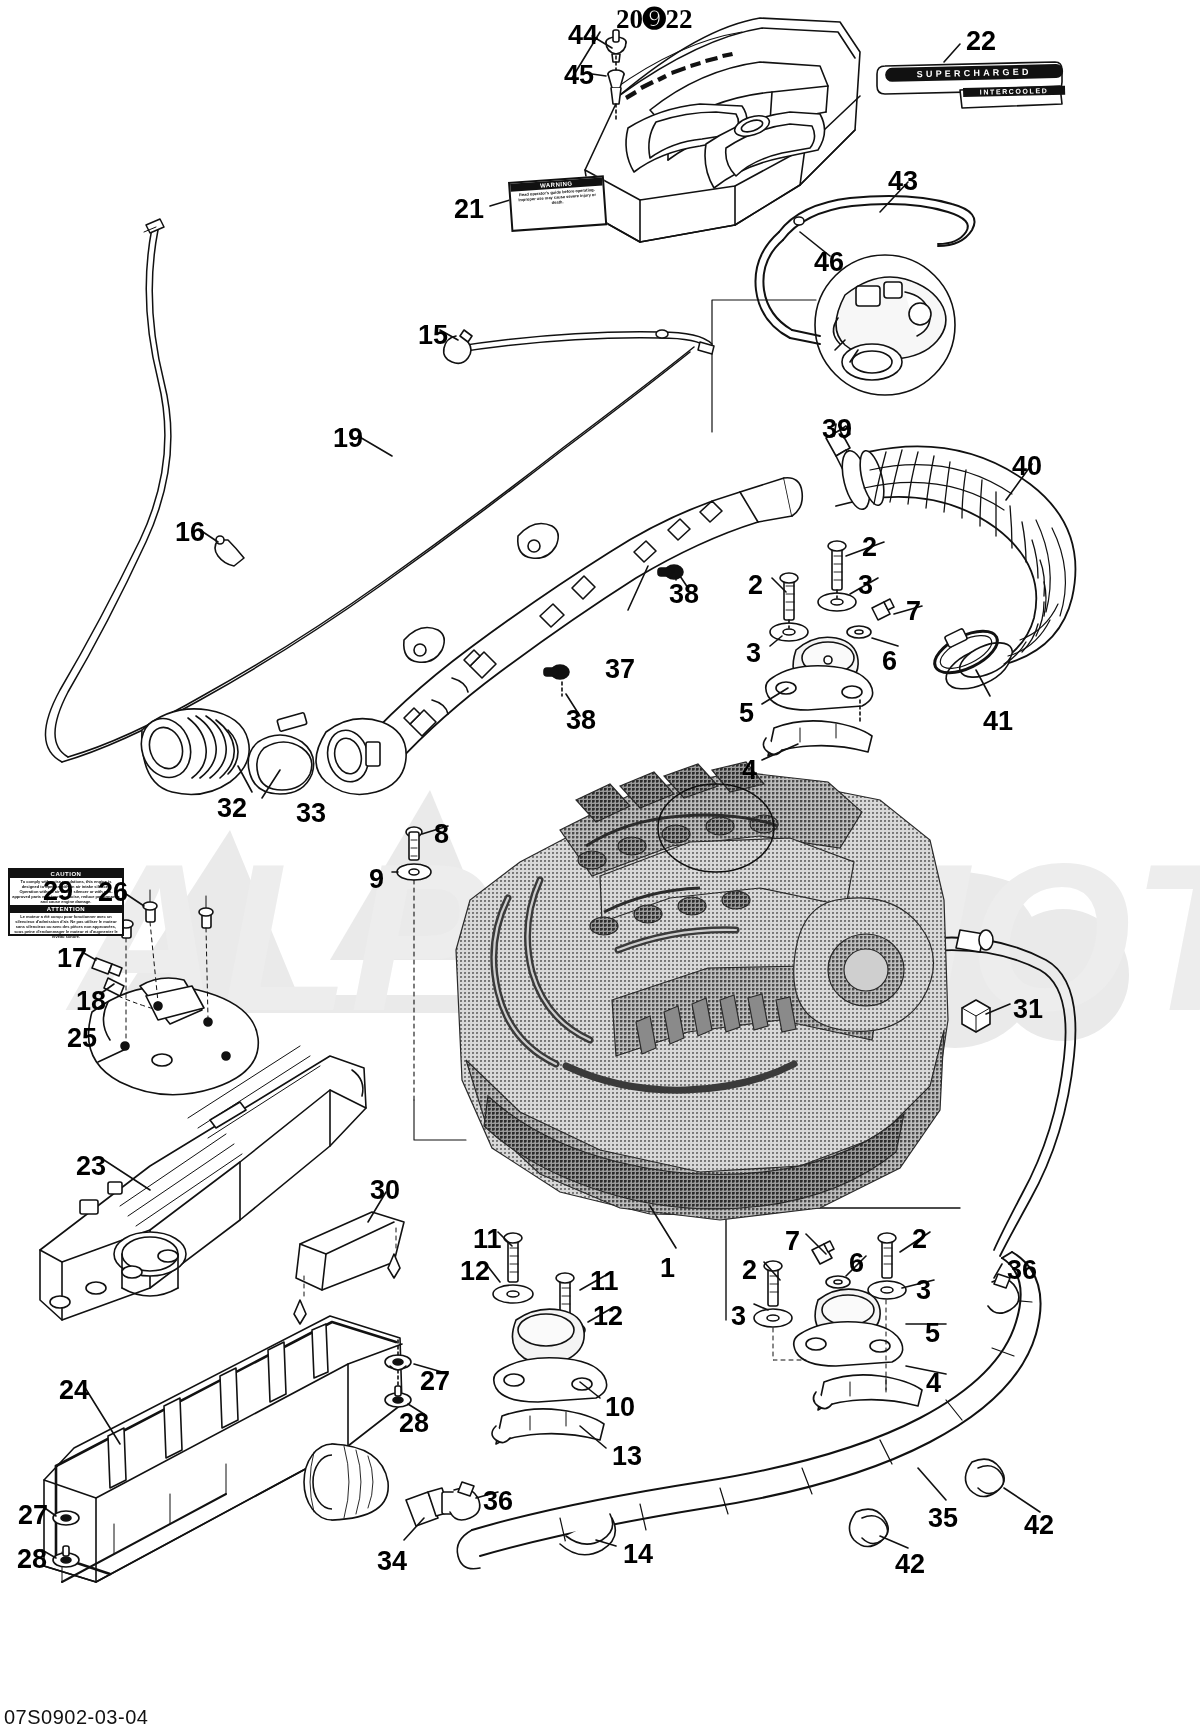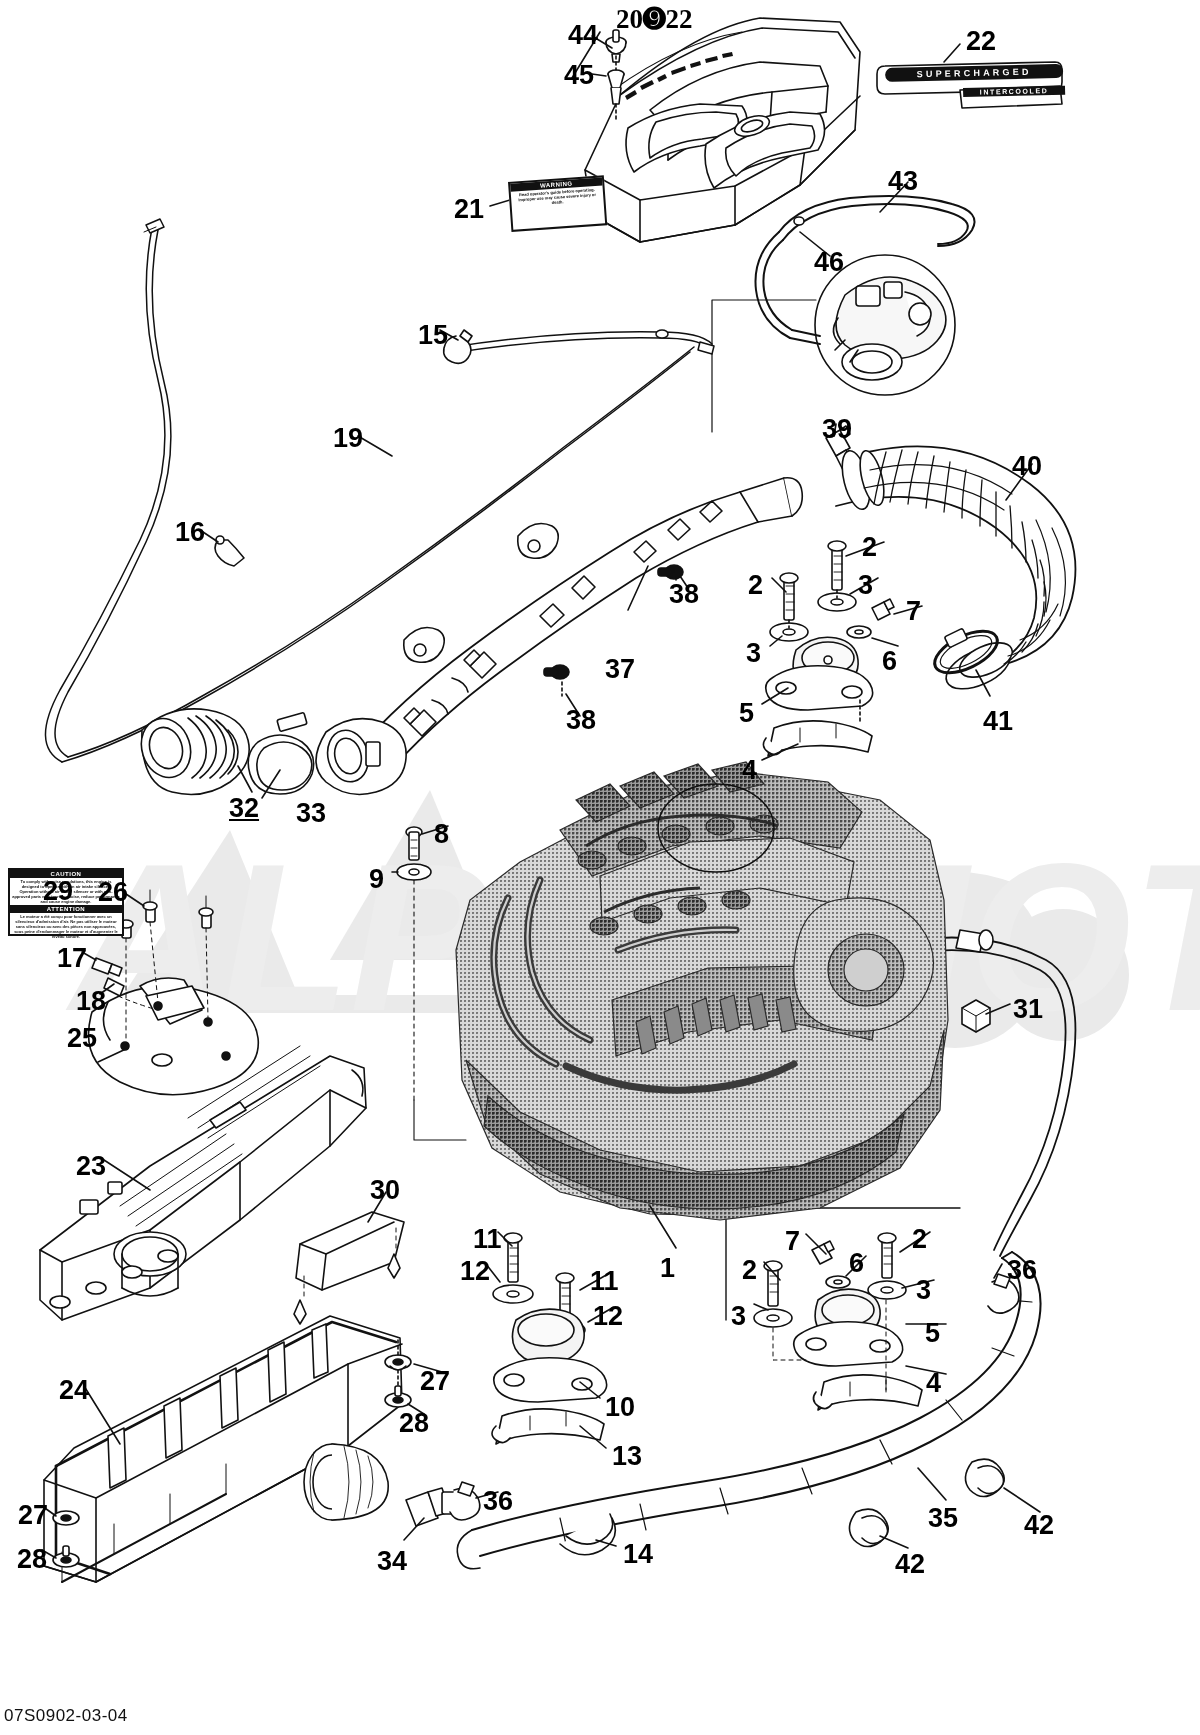--- a/index.html
+++ b/index.html
@@ -3,21 +3,21 @@
 <meta charset="utf-8">
 <style>
   html,body{margin:0;padding:0;background:#ffffff;}
   body{width:1200px;height:1735px;position:relative;overflow:hidden;
        font-family:"Liberation Sans",sans-serif;color:#000;}
   #stage{position:absolute;inset:0;width:1200px;height:1735px;}
   svg.layer{position:absolute;left:0;top:0;width:1200px;height:1735px;overflow:visible;}
   .callout{position:absolute;font-family:"Liberation Sans",sans-serif;
            font-size:27px;font-weight:700;color:#000;letter-spacing:0px;
            white-space:nowrap;line-height:1;}
-  .footer-code{position:absolute;left:4px;top:1706px;font-size:17px;
+  .footer-code{position:absolute;left:4px;top:1706px;font-size:20px;
                font-family:"Liberation Sans",sans-serif;color:#111;letter-spacing:0.5px;}
   .decal{position:absolute;border:2px solid #111;background:#fff;}
   .decal .bar{background:#111;color:#fff;font-size:6px;font-weight:700;
               text-align:center;letter-spacing:0.5px;padding:1px 0;}
   .decal .body{font-size:4px;line-height:1.25;padding:1px 2px;color:#111;
                text-align:center;font-weight:700;}
   .badge{position:absolute;}
 </style>
 </head>
 <body>
@@ -782,21 +782,21 @@
       <div class="callout" style="left: 59px; top: 1377px;">24</div>
       <div class="callout" style="left: 67px; top: 1025px;">25</div>
       <div class="callout" style="left: 98px; top: 879px;">26</div>
       <div class="callout" style="left: 420px; top: 1368px;">27</div>
       <div class="callout" style="left: 18px; top: 1502px;">27</div>
       <div class="callout" style="left: 399px; top: 1410px;">28</div>
       <div class="callout" style="left: 17px; top: 1546px;">28</div>
       <div class="callout" style="left: 43px; top: 878px;">29</div>
       <div class="callout" style="left: 370px; top: 1177px;">30</div>
       <div class="callout" style="left: 1013px; top: 996px;">31</div>
-      <div class="callout" style="left: 229px; top: 795px; text-decoration: underline;">32</div>
+      <div class="callout" style="left: 217px; top: 795px;">32</div>
       <div class="callout" style="left: 296px; top: 800px; text-align: right;">33</div>
       <div class="callout" style="left: 377px; top: 1548px;">34</div>
       <div class="callout" style="left: 928px; top: 1505px;">35</div>
       <div class="callout" style="left: 1007px; top: 1257px;">36</div>
       <div class="callout" style="left: 483px; top: 1488px;">36</div>
       <div class="callout" style="left: 605px; top: 614px; margin-top: 42px;">37</div>
       <div class="callout" style="left: 669px; top: 581px;">38</div>
       <div class="callout" style="left: 566px; top: 707px;">38</div>
       <div class="callout" style="left: 822px; top: 416px; text-align: center;">39</div>
       <div class="callout" style="left: 1012px; top: 453px;">40</div>

